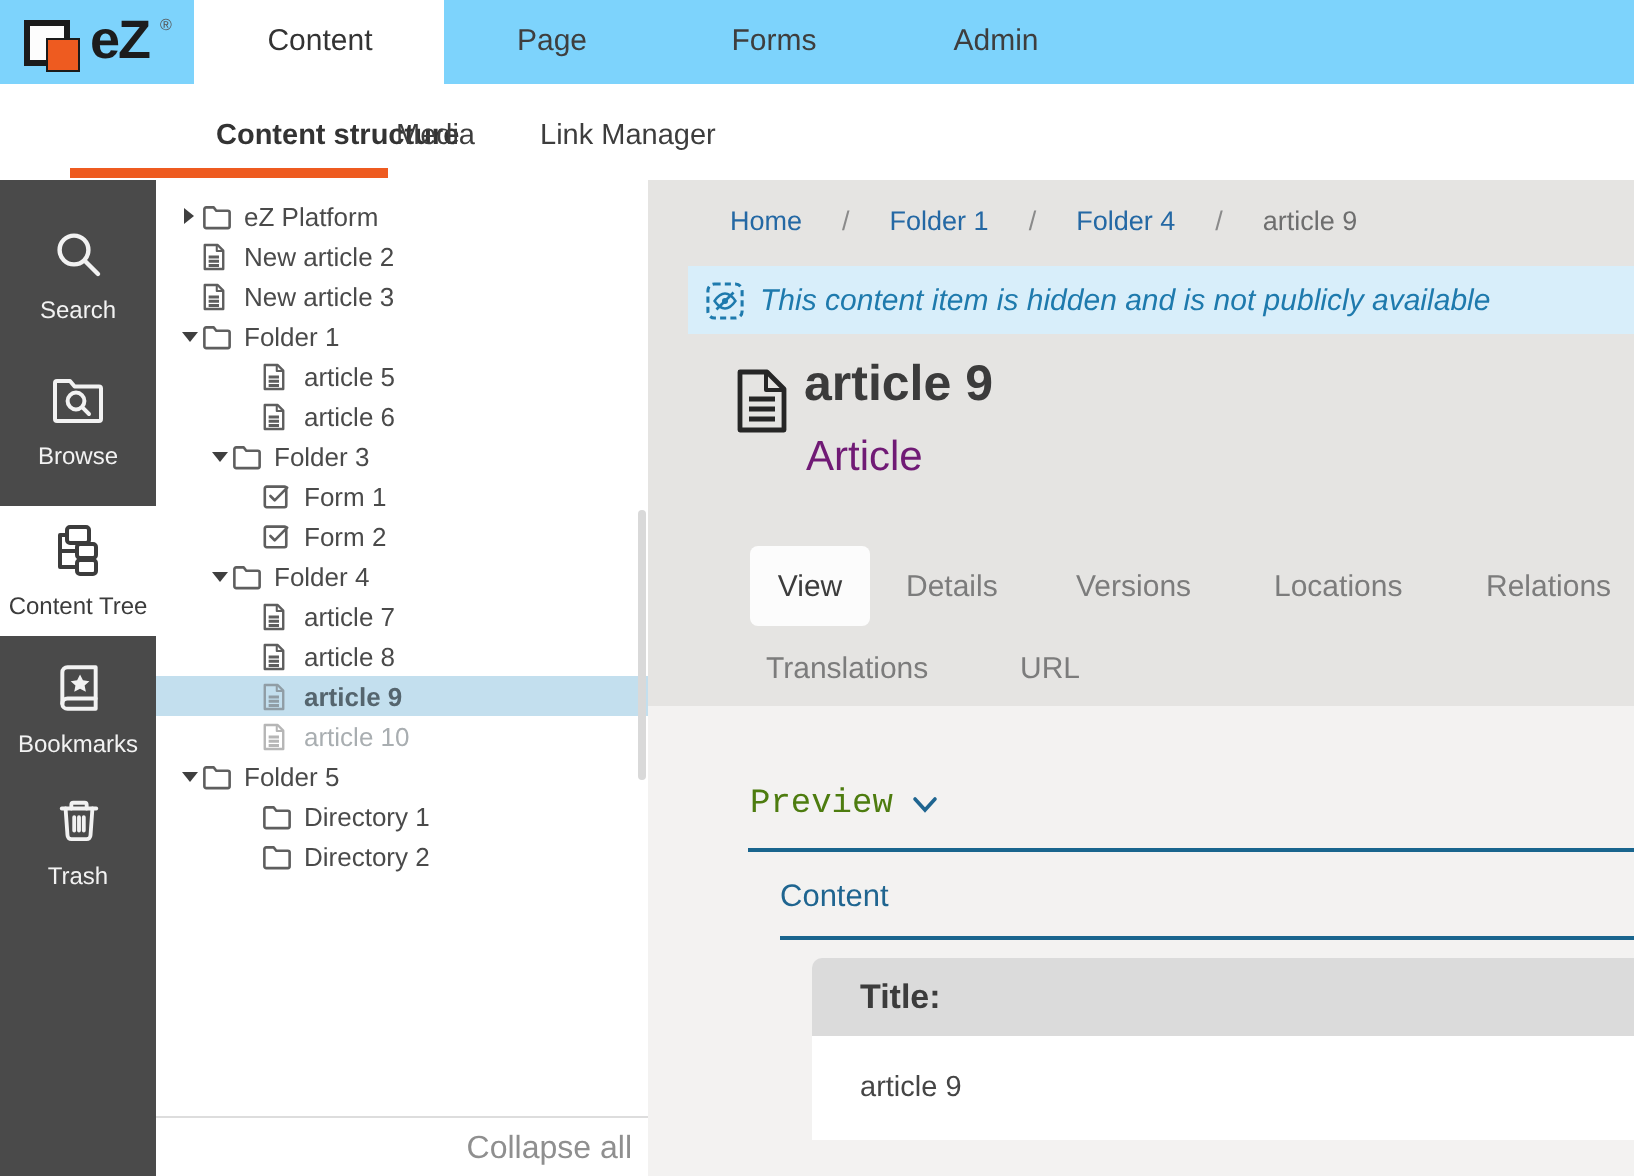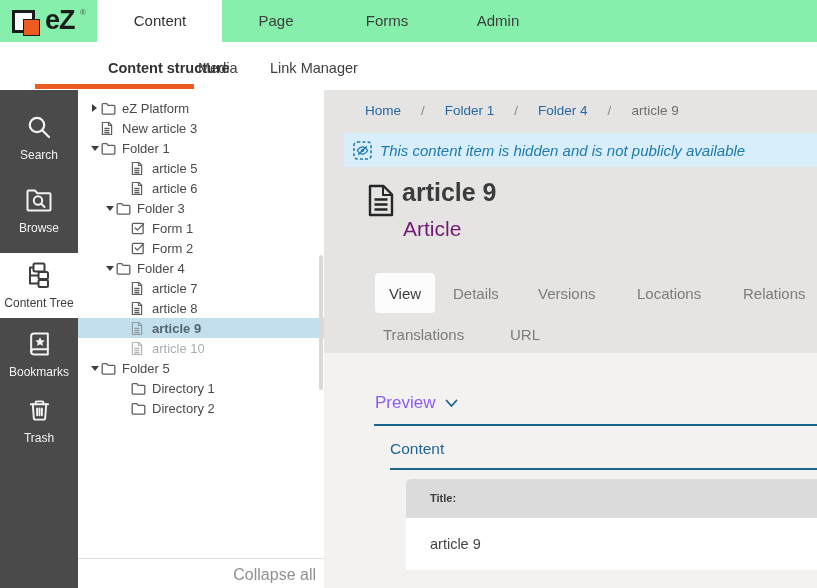--- a/index.html
+++ b/index.html
@@ -1,20 +1,20 @@
 <!DOCTYPE html>
 <html><head>
 <meta charset="utf-8">
 <style>
   html,body{margin:0;padding:0;background:#fff;}
   .screen{position:relative;width:817px;height:588px;overflow:hidden;
           font-family:"Liberation Sans",sans-serif;background:#fff;}
 
   
-  .topbar{position:absolute;left:0;top:0;width:817px;height:42px;background:#86efac;}
+  .topbar{position:absolute;left:0;top:0;width:817px;height:42px;background:#7dd3fc;}
   .logo{position:absolute;left:12px;top:6px;width:80px;height:32px;cursor:pointer;}
   .logo-sq-white{position:absolute;left:0;top:4px;width:17px;height:17px;border:3px solid #1b1b1b;background:#fdfdfd;}
   .logo-sq-orange{position:absolute;left:11px;top:13px;width:15px;height:15px;background:#ee5b20;border:1px solid #1b1b1b;}
   .logo-text{position:absolute;left:33px;top:-1px;font-size:27px;font-weight:bold;color:#1c1c1c;letter-spacing:-1px;}
   .logo-reg{position:absolute;left:68px;top:2px;font-size:8px;color:#555;}
   .toptab-activebg{position:absolute;left:97px;top:0;width:125px;height:42px;background:#ffffff;}
   .toptab{position:absolute;top:12px;width:110px;text-align:center;font-size:15px;color:#3e3e3e;cursor:pointer;}
   .toptab.t0{left:105px;color:#333;}
   .toptab.t1{left:221px;}
   .toptab.t2{left:332px;}
@@ -71,25 +71,25 @@
   .tab-view{position:absolute;left:51px;top:183px;width:60px;height:40px;background:#fcfcfc;border-radius:4px;display:flex;align-items:center;justify-content:center;font-size:15px;color:#3c3c3c;cursor:pointer;}
   .tab-inactive{position:absolute;font-size:15px;color:#7c7c7c;cursor:pointer;}
   .tb0{left:129px;top:195px;}
   .tb1{left:214px;top:195px;}
   .tb2{left:313px;top:195px;}
   .tb3{left:419px;top:195px;}
   .tb4{left:59px;top:236px;}
   .tb5{left:186px;top:236px;}
 
   .lower{position:absolute;left:0;top:263px;width:493px;height:235px;background:#f3f2f1;}
-  .preview-h{position:absolute;left:51px;top:40px;font-size:17px;color:#8b5cf6;display:flex;align-items:center;gap:10px;cursor:pointer;}
+  .preview-h{position:absolute;left:51px;top:40px;font-size:17px;color:#4d7c0f;display:flex;align-items:center;gap:10px;cursor:pointer;font-family:Liberation Mono, monospace;}
   .hr1{position:absolute;left:50px;top:71px;width:443px;height:2px;background:#19658e;}
   .content-h{position:absolute;left:66px;top:87px;font-size:15.5px;color:#1f6590;}
   .hr2{position:absolute;left:66px;top:115px;width:427px;height:2px;background:#19658e;}
-  .field-bar{position:absolute;left:82px;top:126px;width:411px;height:39px;background:#dbdbdb;border-radius:5px 0 0 0;line-height:39px;padding-left:24px;box-sizing:border-box;font-weight:bold;font-size:11px;color:#3c3c3c;}
+  .field-bar{position:absolute;left:82px;top:126px;width:411px;height:39px;background:#dbdbdb;border-radius:5px 0 0 0;line-height:39px;padding-left:24px;box-sizing:border-box;font-weight:bold;font-size:17px;color:#3c3c3c;}
   .field-val{position:absolute;left:82px;top:165px;width:411px;height:52px;background:#fff;line-height:52px;padding-left:24px;box-sizing:border-box;font-size:14.5px;color:#454545;}
 </style>
 </head>
 <body>
 
 <div class="screen">
 
   <div class="topbar">
     <div class="toptab-activebg"></div>
     <div class="logo">
@@ -178,20 +178,30 @@
             <i class="caret-right"></i>
           </span>
         <span class="ticon">
             <svg width="15" height="13" viewBox="0 0 16 14" fill="none" stroke="currentColor" stroke-width="1.4" stroke-linejoin="round">
               <path d="M1.2 12 V2.8 a1 1 0 0 1 1-1 h4 l1.4 1.8 h6.2 a1 1 0 0 1 1 1 V12 a1 1 0 0 1-1 1 H2.2 a1 1 0 0 1-1-1 Z"></path>
             </svg>
           </span>
         <span>eZ Platform</span>
       </div>
 
+      <div class="trow pl0">
+        <span class="ticon">
+            <svg width="12" height="15" viewBox="0 0 13 16" fill="none" stroke="currentColor" stroke-width="1.3" stroke-linejoin="round">
+              <path d="M1.5 1.5 h7 L11.5 4.5 v10 h-10 z"></path>
+              <path d="M8 1.5 v3.2 h3.5" stroke-width="1.1"></path>
+              <path d="M3.6 8 h5.6 M3.6 10.3 h5.6 M3.6 12.6 h5.6" stroke-width="1.5"></path>
+            </svg>
+          </span>
+        <span>New article 2</span>
+      </div>
 
       <div class="trow pl0">
         <span class="ticon">
             <svg width="12" height="15" viewBox="0 0 13 16" fill="none" stroke="currentColor" stroke-width="1.3" stroke-linejoin="round">
               <path d="M1.5 1.5 h7 L11.5 4.5 v10 h-10 z"></path>
               <path d="M8 1.5 v3.2 h3.5" stroke-width="1.1"></path>
               <path d="M3.6 8 h5.6 M3.6 10.3 h5.6 M3.6 12.6 h5.6" stroke-width="1.5"></path>
             </svg>
           </span>
         <span>New article 3</span>

